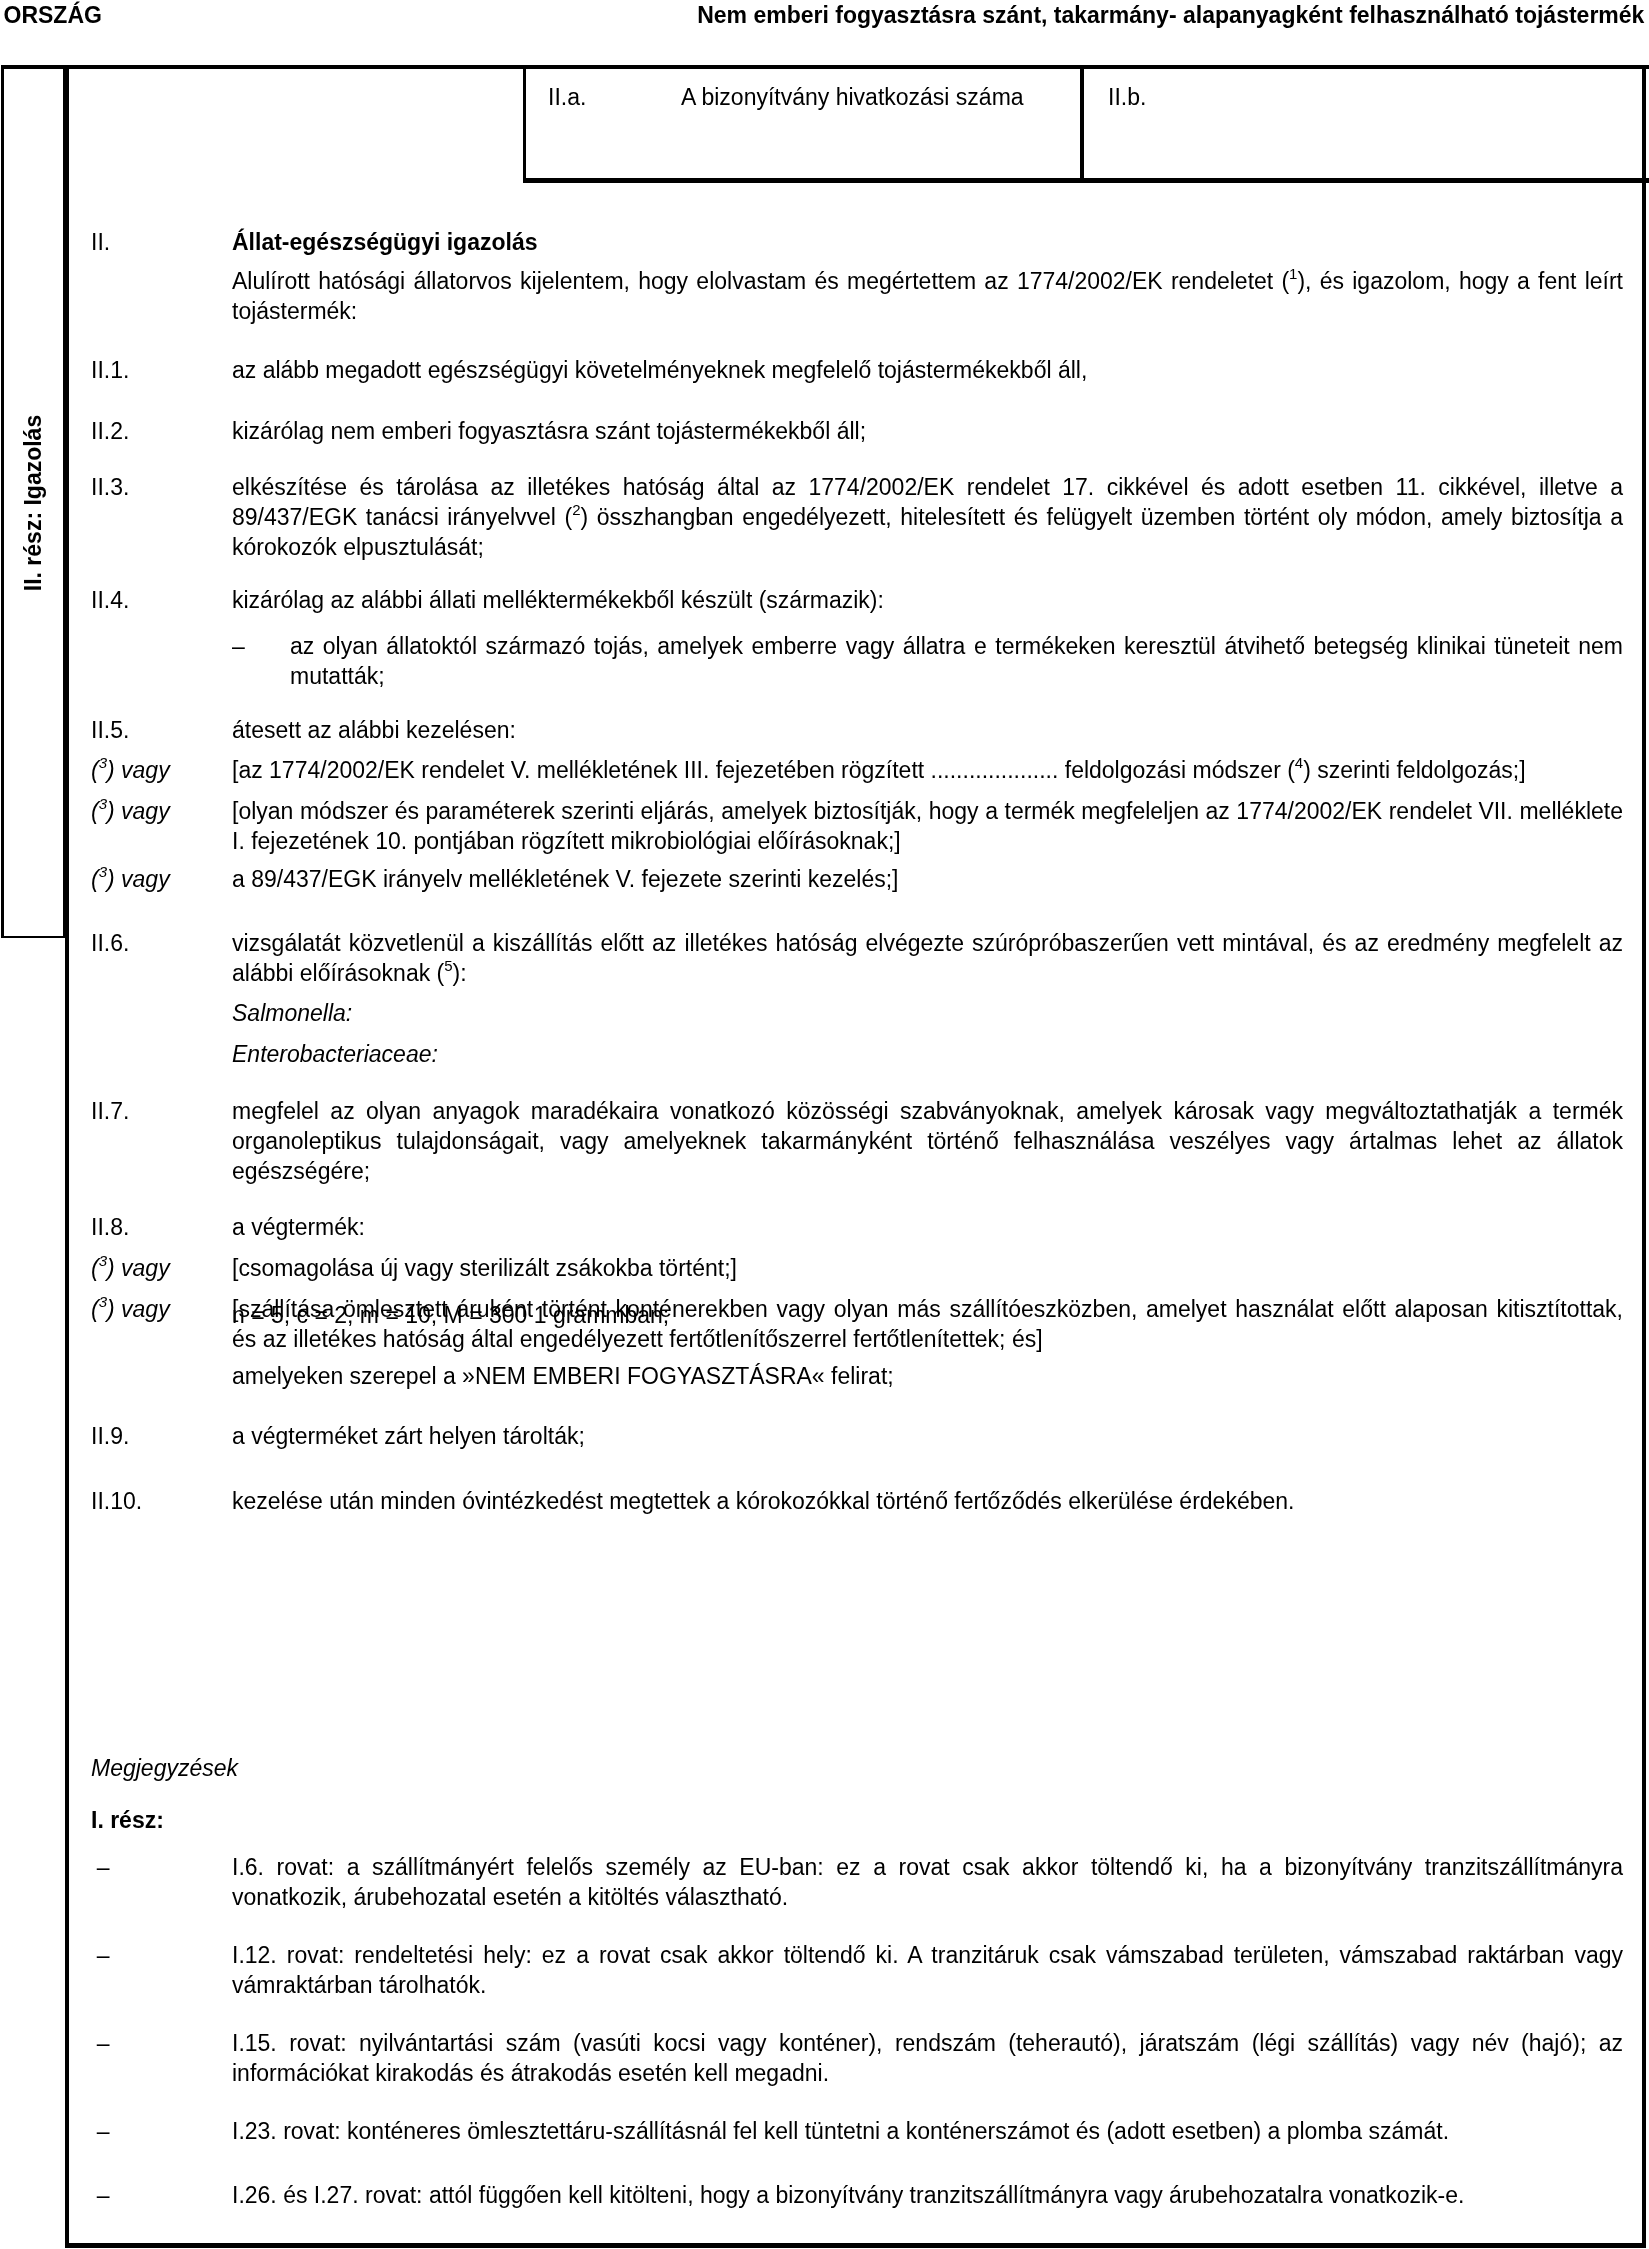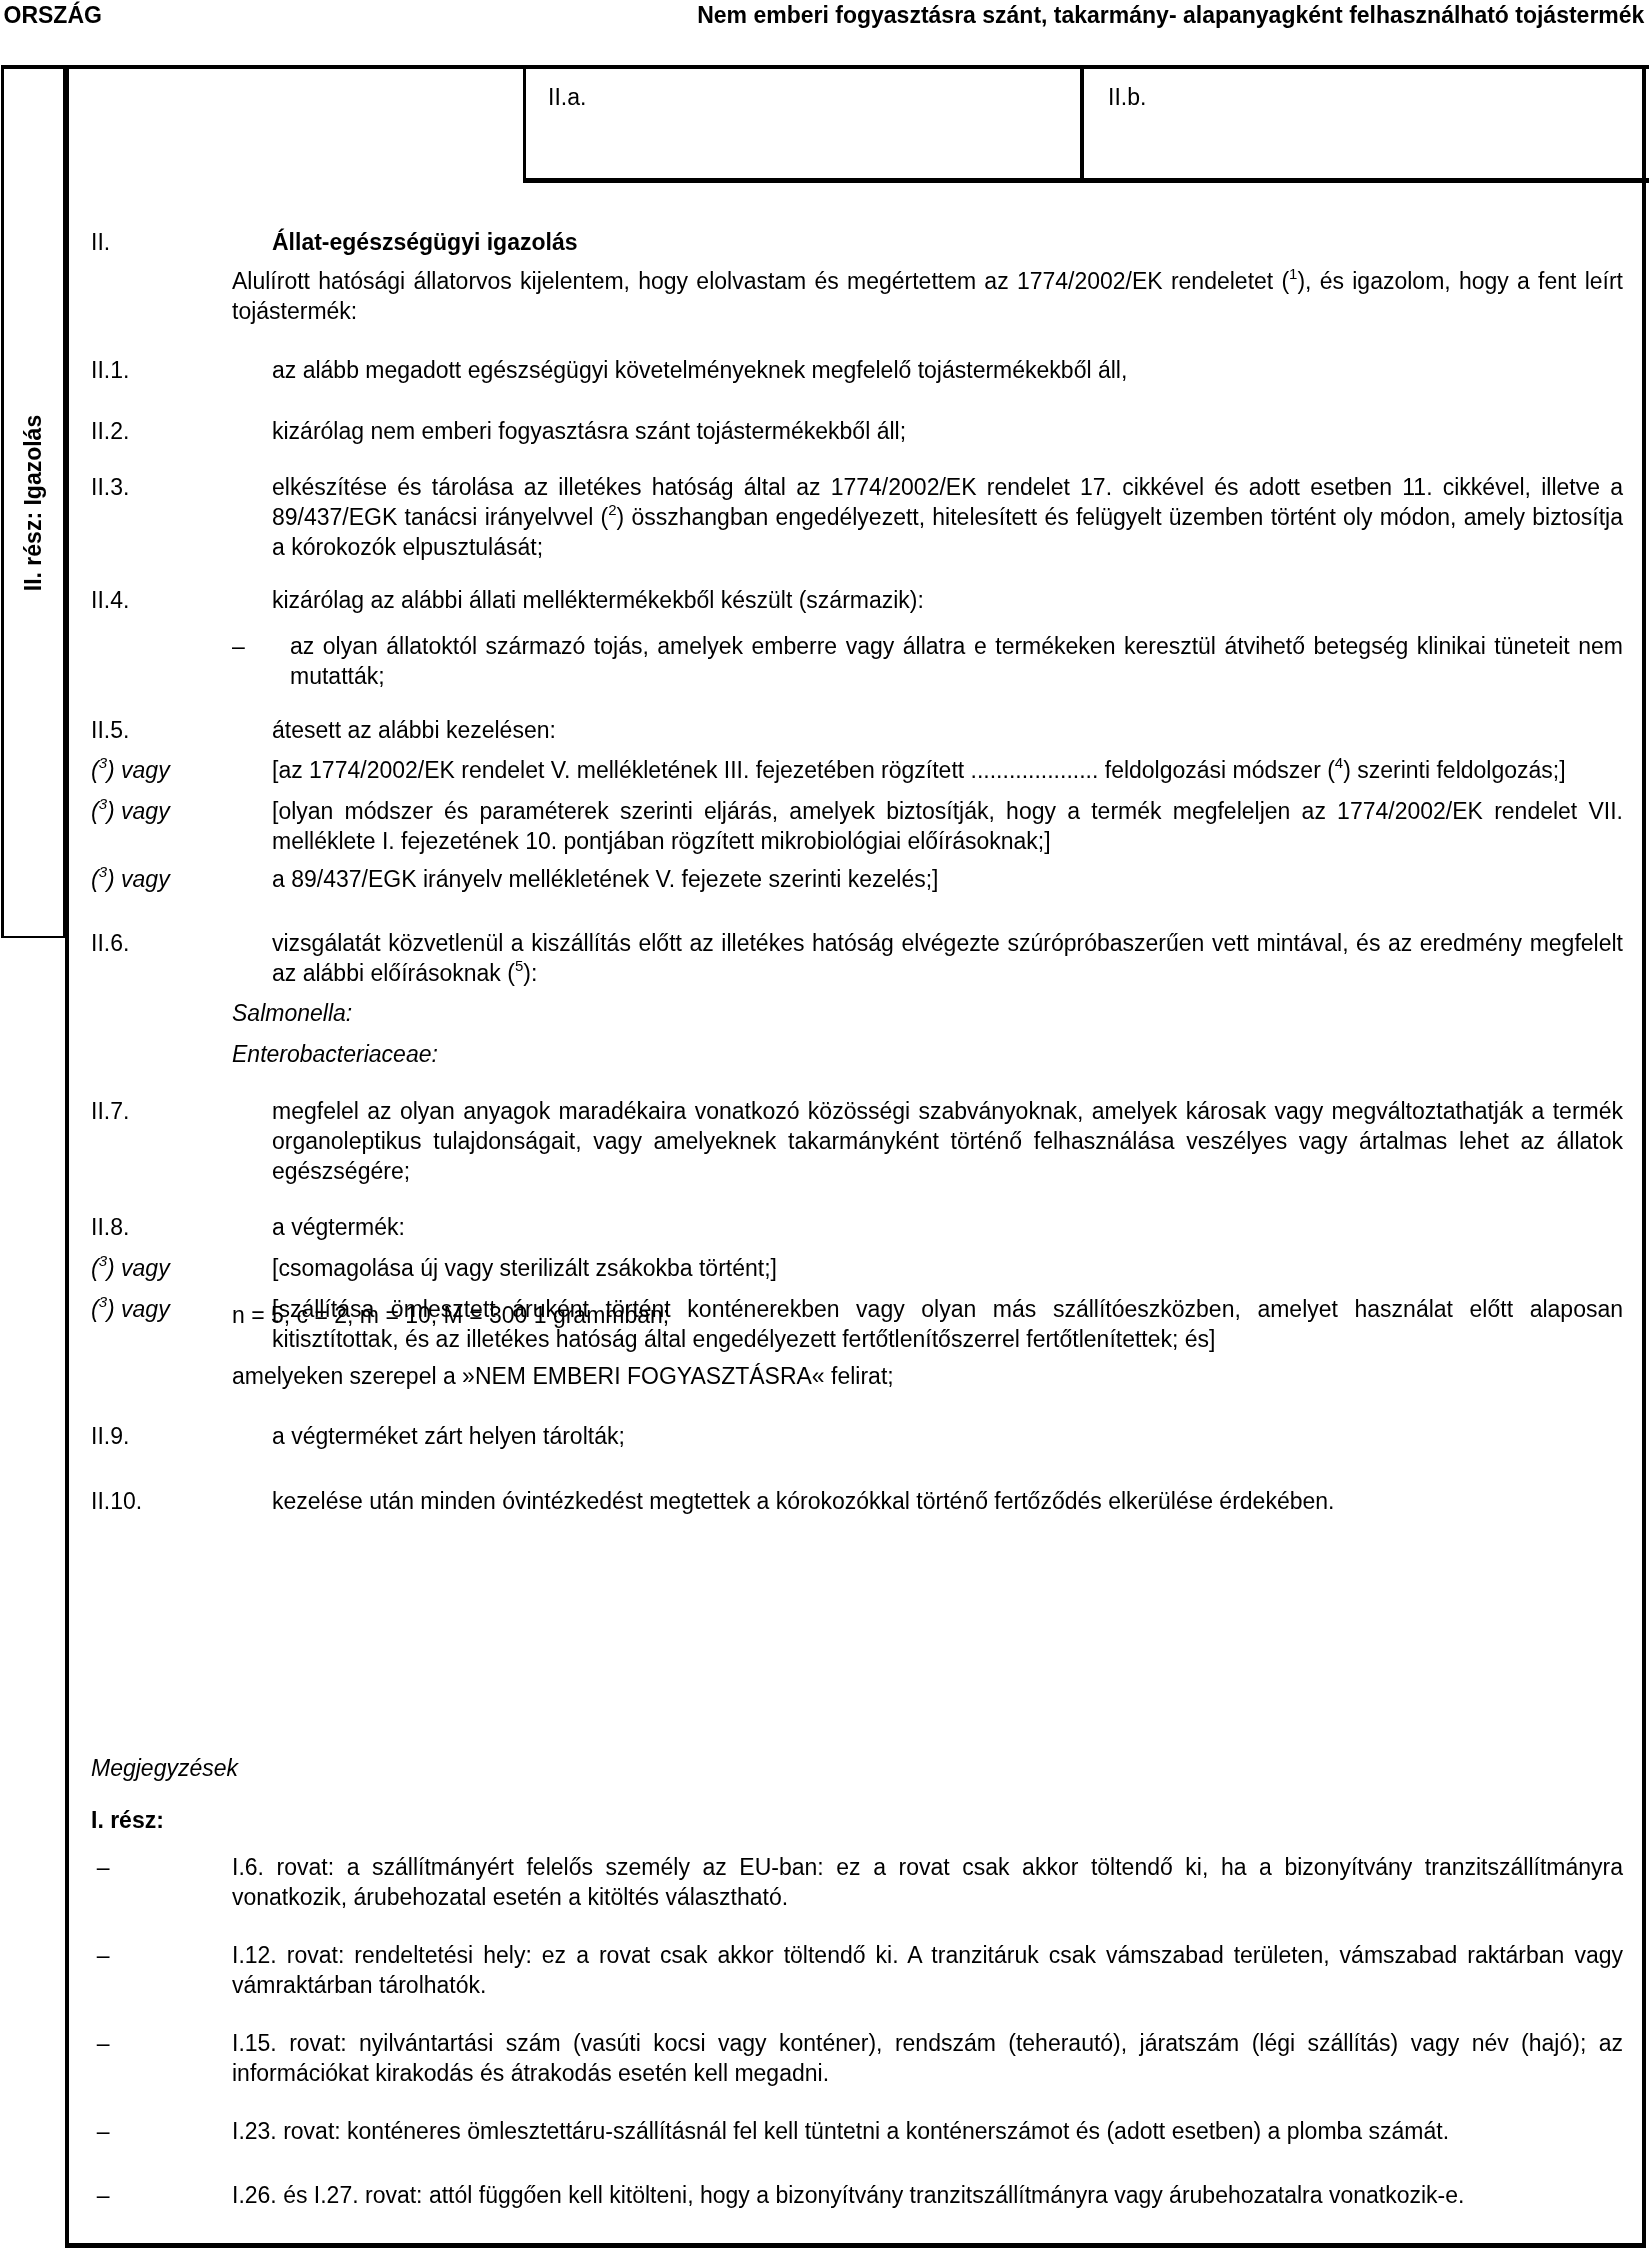--- a/index.html
+++ b/index.html
@@ -38,21 +38,21 @@
     position:absolute;left:523px;top:65px;width:1156px;height:118px;
     box-sizing:border-box;border:3.5px solid #000;border-top-width:4.6px;border-bottom-width:5.2px;
     display:flex;
     justify-content:center;
   }
   .cell-iia{box-sizing:border-box;width:558px;border-right:4.6px solid #000;padding:12.8px 0 0 22px;display:flex;}
   .cell-iia .cno{flex:0 0 133px;}
   .cell-iib{flex:1;padding:12.8px 0 0 24px;}
 
   
-  .row{position:absolute;left:91px;width:1532px;display:flex;gap:40px;}
+  .row{position:absolute;left:91px;width:1532px;display:flex;}
   .row .num{flex:0 0 141px;}
   .row .body{flex:1;text-align:justify;}
   .row .body.nj{text-align:left;}
   .para{position:absolute;left:232px;width:1391px;text-align:justify;}
   .para.nj{text-align:left;}
   .sub{position:absolute;left:232px;width:1391px;display:flex;}
   .sub .dash{flex:0 0 58px;}
   .sub .body{flex:1;text-align:justify;}
   .micro{position:absolute;left:232px;width:1391px;display:flex;flex-direction:column;}
   .micro .mlabel{flex:0 0 261px;font-style:italic;}
@@ -68,20 +68,21 @@
 
 <div class="main-box"></div>
 
 <div class="sidebar-box">
   <span class="sidebar-text">II. rész: Igazolás</span>
 </div>
 
 <div class="header-row">
   <div class="cell-iia">
     <span class="cno">II.a.</span>
+    <span>A bizonyítvány hivatkozási száma</span>
   </div>
   <div class="cell-iib">
     <span>II.b.</span>
   </div>
 </div>
 
 <div class="row" style="top:227px">
   <div class="num">II.</div>
   <div class="body nj bold">Állat-egészségügyi igazolás</div>
 </div>

